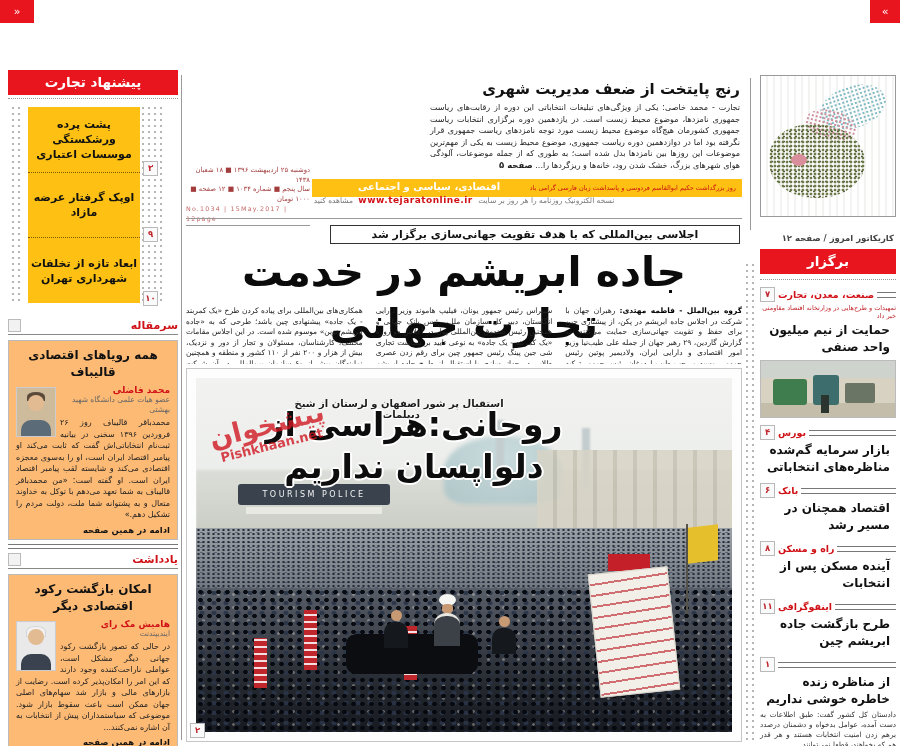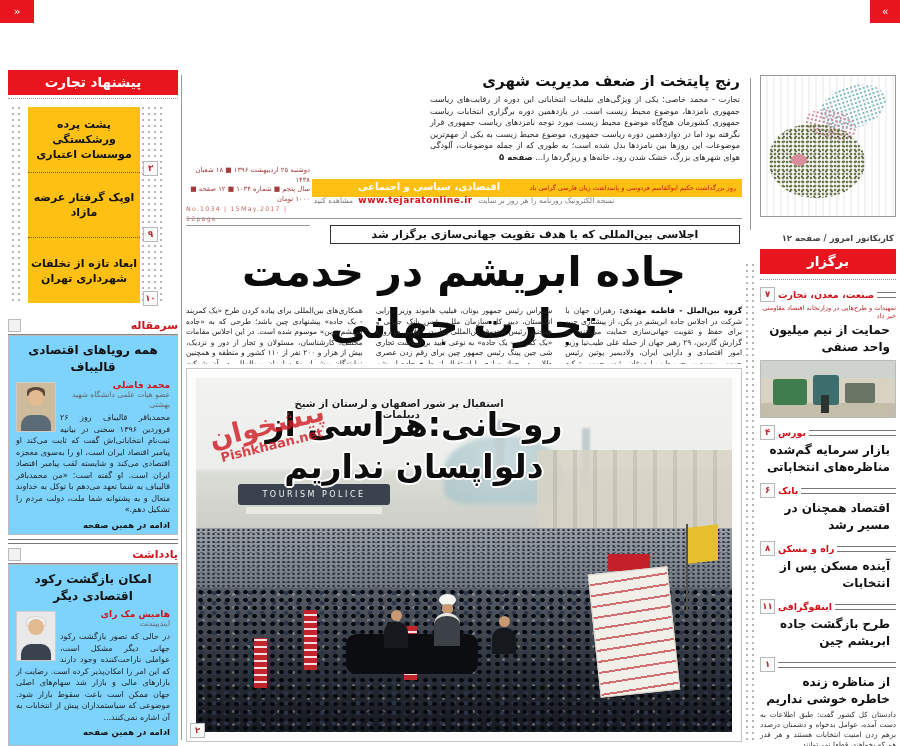--- a/index.html
+++ b/index.html
@@ -28,21 +28,21 @@
   .promo-item{flex:1;display:flex;align-items:center;justify-content:center;text-align:center;
               font-weight:bold;font-size:11px;line-height:15px;border-bottom:1px dotted #7a5c00;padding:2px;}
   .promo-item:last-child{border-bottom:none;}
   .chip{box-sizing:border-box;border:1px solid #b9b9b9;background:#fafafa;color:#c0272d;
         font-size:8.5px;width:15px;height:15px;line-height:13px;text-align:center;font-weight:bold;}
   .promo-chip{position:absolute;left:135px;}
   .sec-label{display:flex;align-items:center;gap:4px;margin-top:8px;border-bottom:1px solid #888;
              padding-bottom:2px;}
   .sec-label .sq{width:11px;height:11px;border:1px solid #bbb;background:#f2f2f2;}
   .sec-label .txt{color:#d01218;font-weight:bold;font-size:11px;flex:1;text-align:right;}
-  .opedbox{border:1px solid #bbb;padding:6px 7px;background:#7dd3fc;}
+  .opedbox{border:1px solid #bbb;margin-top:5px;padding:6px 7px;background:#fdba74;}
   .oped-title{font-weight:bold;font-size:12px;line-height:17px;text-align:center;margin-bottom:4px;}
   .portrait{float:left;width:38px;height:48px;margin:2px 4px 2px 0;border:1px solid #ccc;
             position:relative;overflow:hidden;}
   .portrait .head{position:absolute;left:50%;top:7px;transform:translateX(-50%);
                   width:16px;height:16px;border-radius:50%;background:#e2bb92;}
   .portrait .hair{position:absolute;left:50%;top:4px;transform:translateX(-50%);
                   width:18px;height:9px;border-radius:50% 50% 0 0;}
   .portrait .body{position:absolute;left:50%;bottom:-4px;transform:translateX(-50%);
                   width:30px;height:20px;border-radius:10px 10px 0 0;}
   .p1{background:#cdbb9b;} .p1 .hair{background:#5a4a3a;} .p1 .body{background:#5c6b78;}
@@ -51,21 +51,21 @@
   .oped-desc{color:#666;font-size:7.5px;line-height:10px;text-align:right;margin-bottom:2px;}
   .oped-body{font-size:8px;line-height:11.5px;text-align:justify;color:#222;}
   .oped-more{font-weight:bold;font-size:8.5px;margin-top:4px;}
   
   .midcol{position:absolute;left:186px;top:66px;width:556px;height:680px;}
   .logo{position:absolute;left:0;top:6px;width:238px;height:122px;display:flex;
         align-items:center;justify-content:center;}
   .logo span{color:#e8141e;font-weight:bold;font-size:88px;line-height:100px;
              text-shadow:0 0 1px rgba(120,0,0,.5);}
   .toparticle{position:absolute;left:244px;top:2px;width:310px;}
-  .toparticle h2{margin:4px 0 3px;font-size:15px;line-height:19px;text-align:right;}
+  .toparticle h2{margin:12px 0 3px;font-size:15px;line-height:19px;text-align:right;}
   .toparticle p{margin:0;font-size:8px;line-height:11.5px;text-align:justify;color:#222;}
   .pageref{font-weight:bold;font-size:8.5px;}
   .dateblock{position:absolute;left:0;top:100px;width:124px;color:#a33c3c;
              font-size:6.8px;line-height:9.5px;text-align:right;border-bottom:1px solid #999;padding-bottom:2px;}
   .dateblock .latin{direction:ltr;text-align:left;color:#c66a6a;font-size:6.3px;letter-spacing:1.2px;}
   .tagbar{position:absolute;left:126px;top:113px;width:430px;height:18px;background:#fdc013;}
   .tagbar .tagline{position:absolute;left:46px;top:2px;color:#fff;font-weight:bold;font-size:10px;}
   .tagbar .occasion{position:absolute;right:6px;top:5px;color:#cc1111;font-size:6.5px;}
   .webline{position:absolute;left:0;top:129px;width:556px;text-align:center;font-size:7.5px;color:#777;}
   .webline .url{color:#d01218;font-weight:bold;font-size:9px;letter-spacing:.5px;direction:ltr;

